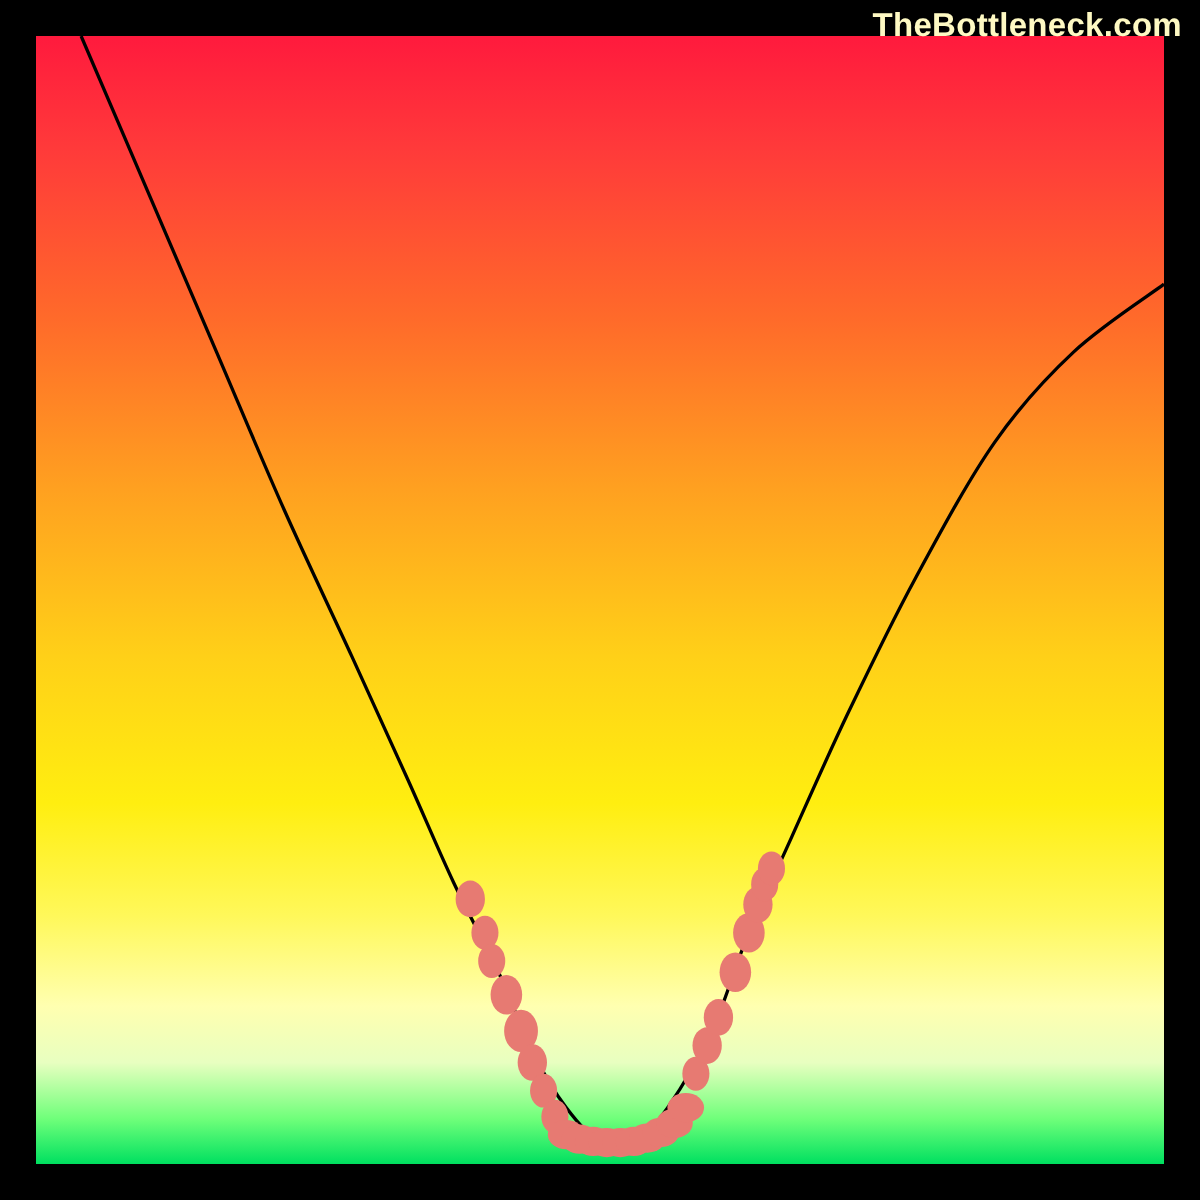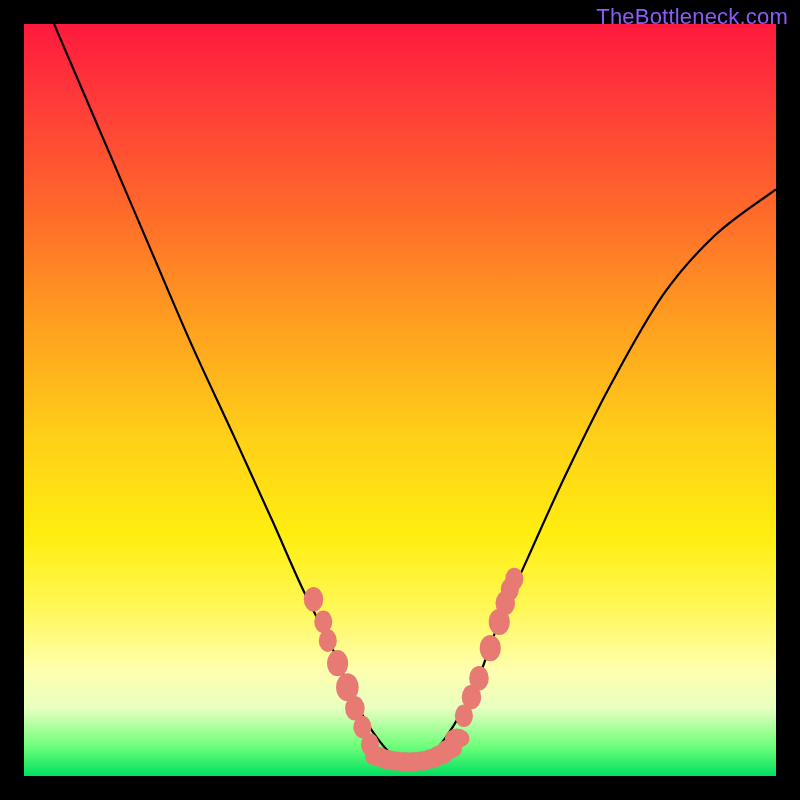--- a/index.html
+++ b/index.html
@@ -28,22 +28,22 @@
       #e8ffc0 91%,
       #6fff7a 96%,
       #00e060 100%);
   }
   .watermark {
     position: absolute;
     top: 4px;
     right: 12px;
     font-family: Arial, Helvetica, sans-serif;
     font-size: 22px;
-    font-weight: 400;
-    color: #8b5cf6;
+    font-weight: 700;
+    color: #fef9c3;
     letter-spacing: 0.2px;
   }
   svg.curve {
     position: absolute;
     left: 0;
     top: 0;
     width: 752px;
     height: 752px;
   }
   .dot {

